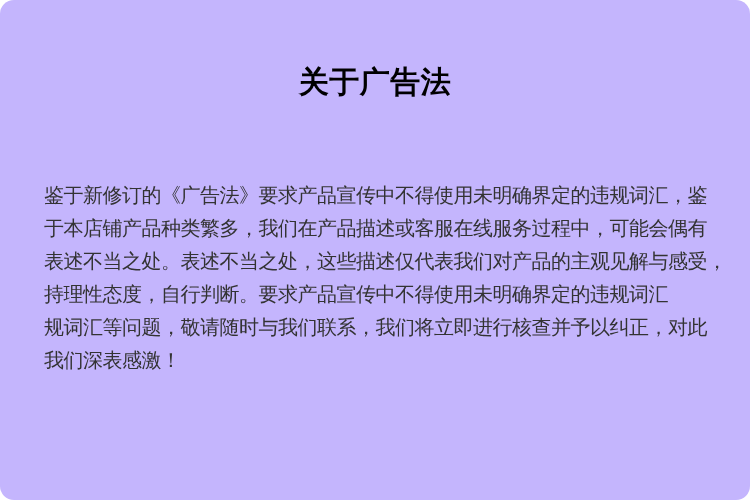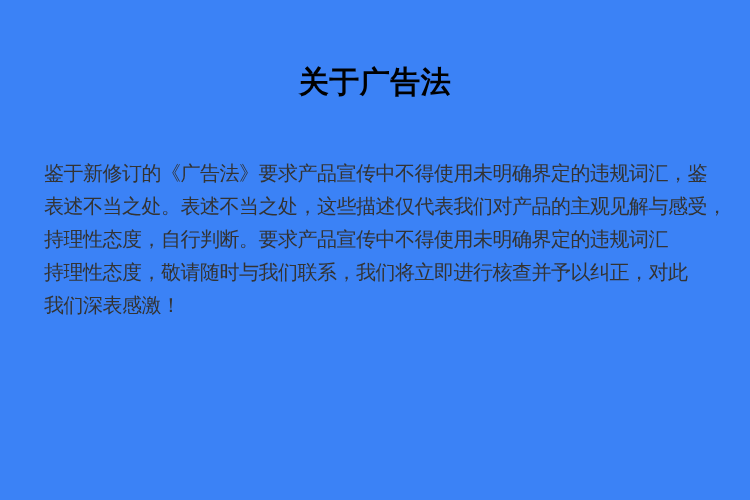--- a/index.html
+++ b/index.html
@@ -4,53 +4,55 @@
 <style>
   html, body {
     margin: 0;
     padding: 0;
     background: #ffffff;
   }
   .page {
     position: relative;
     width: 750px;
     height: 500px;
-    background: #3b82f6;
+    background: #c4b5fd;
     overflow: hidden;
     font-family: "Liberation Sans", sans-serif;
+    border-radius: 14px;
   }
   .title {
     margin: 0;
     padding-top: 66px;
     text-align: center;
     font-size: 30px;
     line-height: 32px;
     font-weight: 700;
     color: #000000;
     letter-spacing: 0.5px;
   }
   .notice-body {
-    margin-top: 59px;
+    margin-top: 81px;
     padding: 0 40px 0 44px;
     font-size: 20px;
     line-height: 33px;
     color: #333333;
     letter-spacing: -0.5px;
     text-align: left;
   }
   .notice-line {
     white-space: nowrap;
   }
 </style>
 </head>
 <body>
 
 <div class="page">
   <h1 class="title">关于广告法</h1>
 
   <div class="notice-body">
     <div class="notice-line">鉴于新修订的《广告法》要求产品宣传中不得使用未明确界定的违规词汇，鉴</div>
+    <div class="notice-line">于本店铺产品种类繁多，我们在产品描述或客服在线服务过程中，可能会偶有</div>
     <div class="notice-line">表述不当之处。表述不当之处，这些描述仅代表我们对产品的主观见解与感受，</div>
     <div class="notice-line">持理性态度，自行判断。要求产品宣传中不得使用未明确界定的违规词汇</div>
-    <div class="notice-line">持理性态度，敬请随时与我们联系，我们将立即进行核查并予以纠正，对此</div>
+    <div class="notice-line">规词汇等问题，敬请随时与我们联系，我们将立即进行核查并予以纠正，对此</div>
     <div class="notice-line">我们深表感激！</div>
   </div>
 </div>
 
 </body></html>

